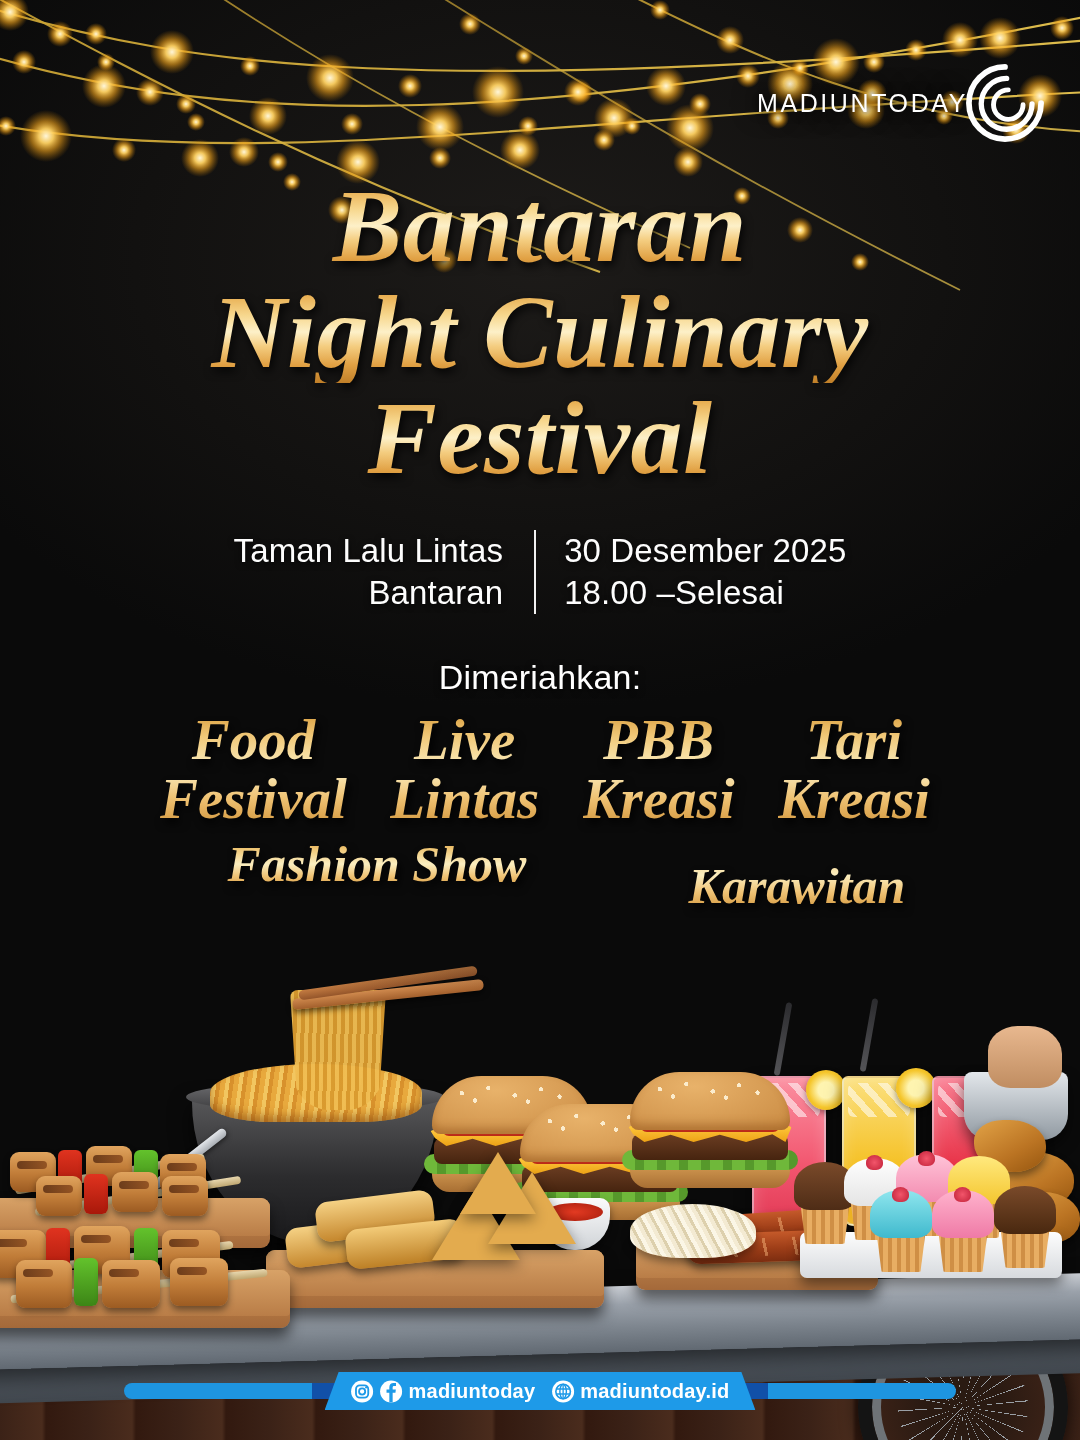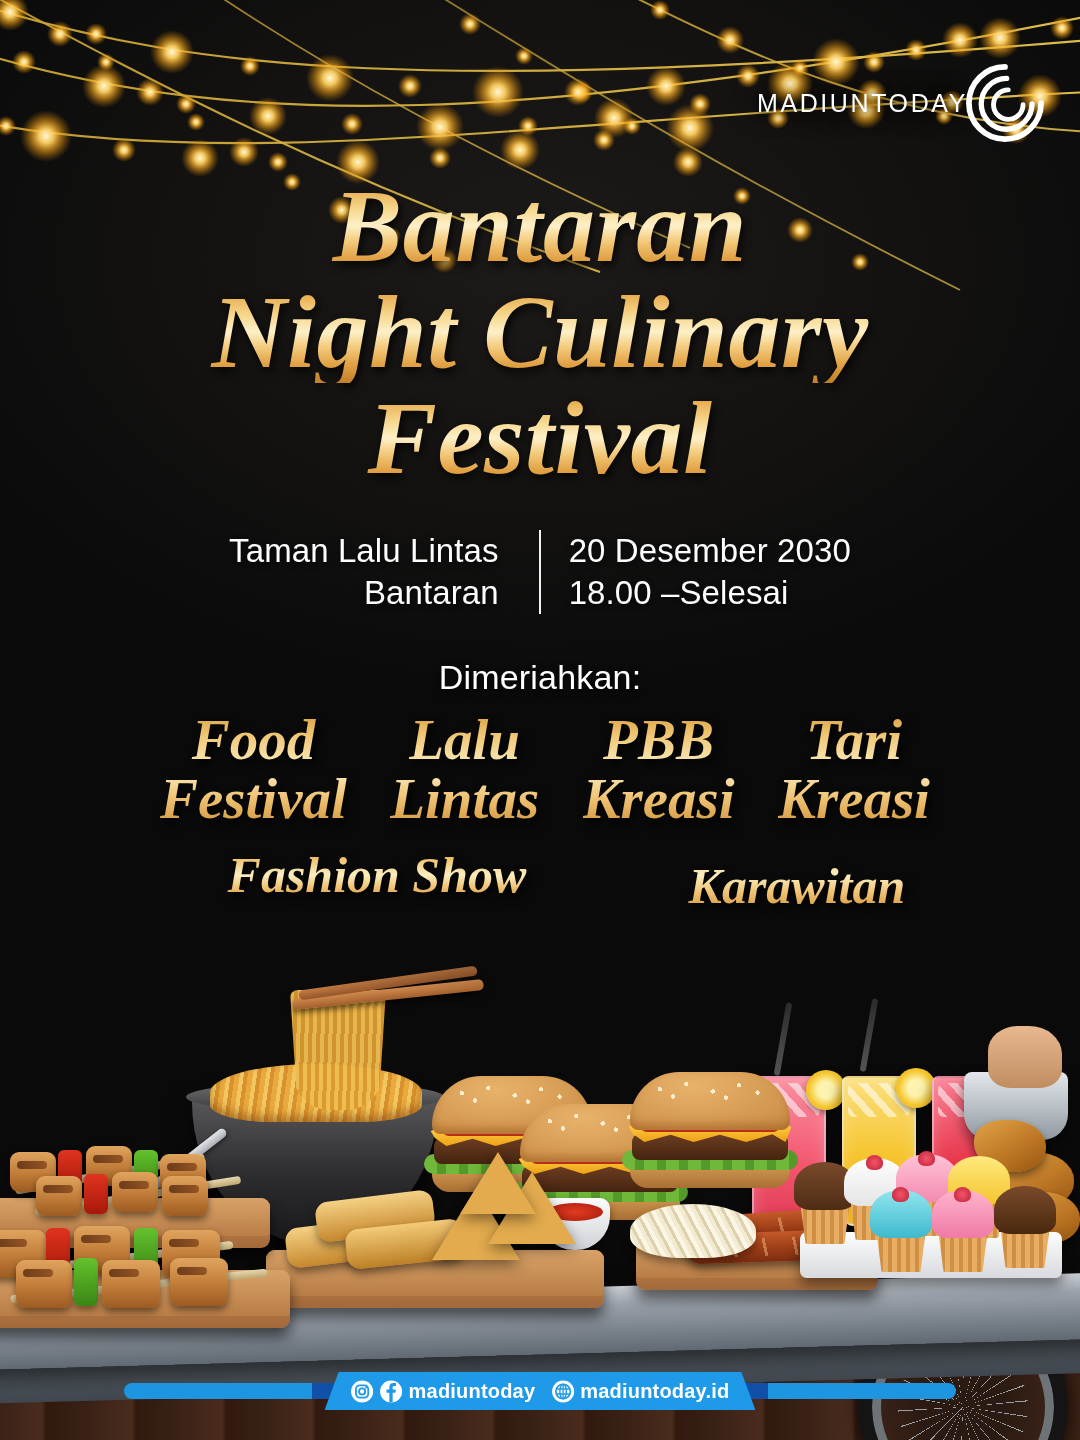--- a/index.html
+++ b/index.html
@@ -43,21 +43,21 @@
   }
   .title-1 { font-size:104px; }
   .title-2 { font-size:104px; margin-top:4px; }
   .title-3 { font-size:104px; margin-top:4px; }
 
   
   .info-row {
     position:absolute; left:0; right:0; top:530px;
     display:flex; justify-content:center; align-items:stretch; z-index:5;
   }
-  .info-left { text-align:right; padding-right:40px; }
+  .info-left { text-align:right; padding-right:31px; }
   .info-right { text-align:left; padding-left:28px; }
   .info-div { width:2px; background:#f2f2f2; align-self:stretch; }
   .info-line {
     color:#fdfdfd; font-size:33px; line-height:1.28; font-weight:400;
     letter-spacing:.1px; white-space:nowrap;
     text-shadow:0 2px 6px rgba(0,0,0,.7);
   }
 
   
   .dim-label {
@@ -77,21 +77,21 @@
   }
 
   .acts-row {
     position:absolute; left:160px; right:150px; top:710px;
     display:flex; justify-content:space-between; align-items:flex-start; z-index:5;
   }
   .act { text-align:center; font-size:57px; }
 
   .acts-row2 {
     position:absolute; left:120px; right:120px; top:838px;
-    display:flex; justify-content:space-between; align-items:center; z-index:5;
+    display:flex; justify-content:space-between; align-items:flex-start; z-index:5;
   }
   .act-wide { text-align:center; font-size:50px; width:520px; }
   .act-solo { text-align:center; font-size:50px; width:330px; padding-top:22px; }
 
   
   .scene { position:absolute; left:0; bottom:0; width:1080px; height:520px; overflow:hidden; z-index:3; }
   .scene-fade {
     position:absolute; left:0; top:-40px; width:1080px; height:110px;
     background:linear-gradient(180deg, rgba(10,10,10,1) 0%, rgba(10,10,10,0) 100%);
     z-index:9;
@@ -458,34 +458,34 @@
     <div class="title-line title-3">Festival</div>
   </div>
 
   <div class="info-row">
     <div class="info-left">
       <div class="info-line">Taman Lalu Lintas</div>
       <div class="info-line">Bantaran</div>
     </div>
     <div class="info-div"></div>
     <div class="info-right">
-      <div class="info-line">20 Desember 2030</div>
+      <div class="info-line">30 Desember 2025</div>
       <div class="info-line">18.00 –Selesai</div>
     </div>
   </div>
 
   <div class="dim-label">Dimeriahkan:</div>
 
   <div class="acts-row">
     <div class="act gold-italic">
       <div>Food</div>
       <div>Festival</div>
     </div>
     <div class="act gold-italic">
-      <div>Lalu</div>
+      <div>Live</div>
       <div>Lintas</div>
     </div>
     <div class="act gold-italic">
       <div>PBB</div>
       <div>Kreasi</div>
     </div>
     <div class="act gold-italic">
       <div>Tari</div>
       <div>Kreasi</div>
     </div>

